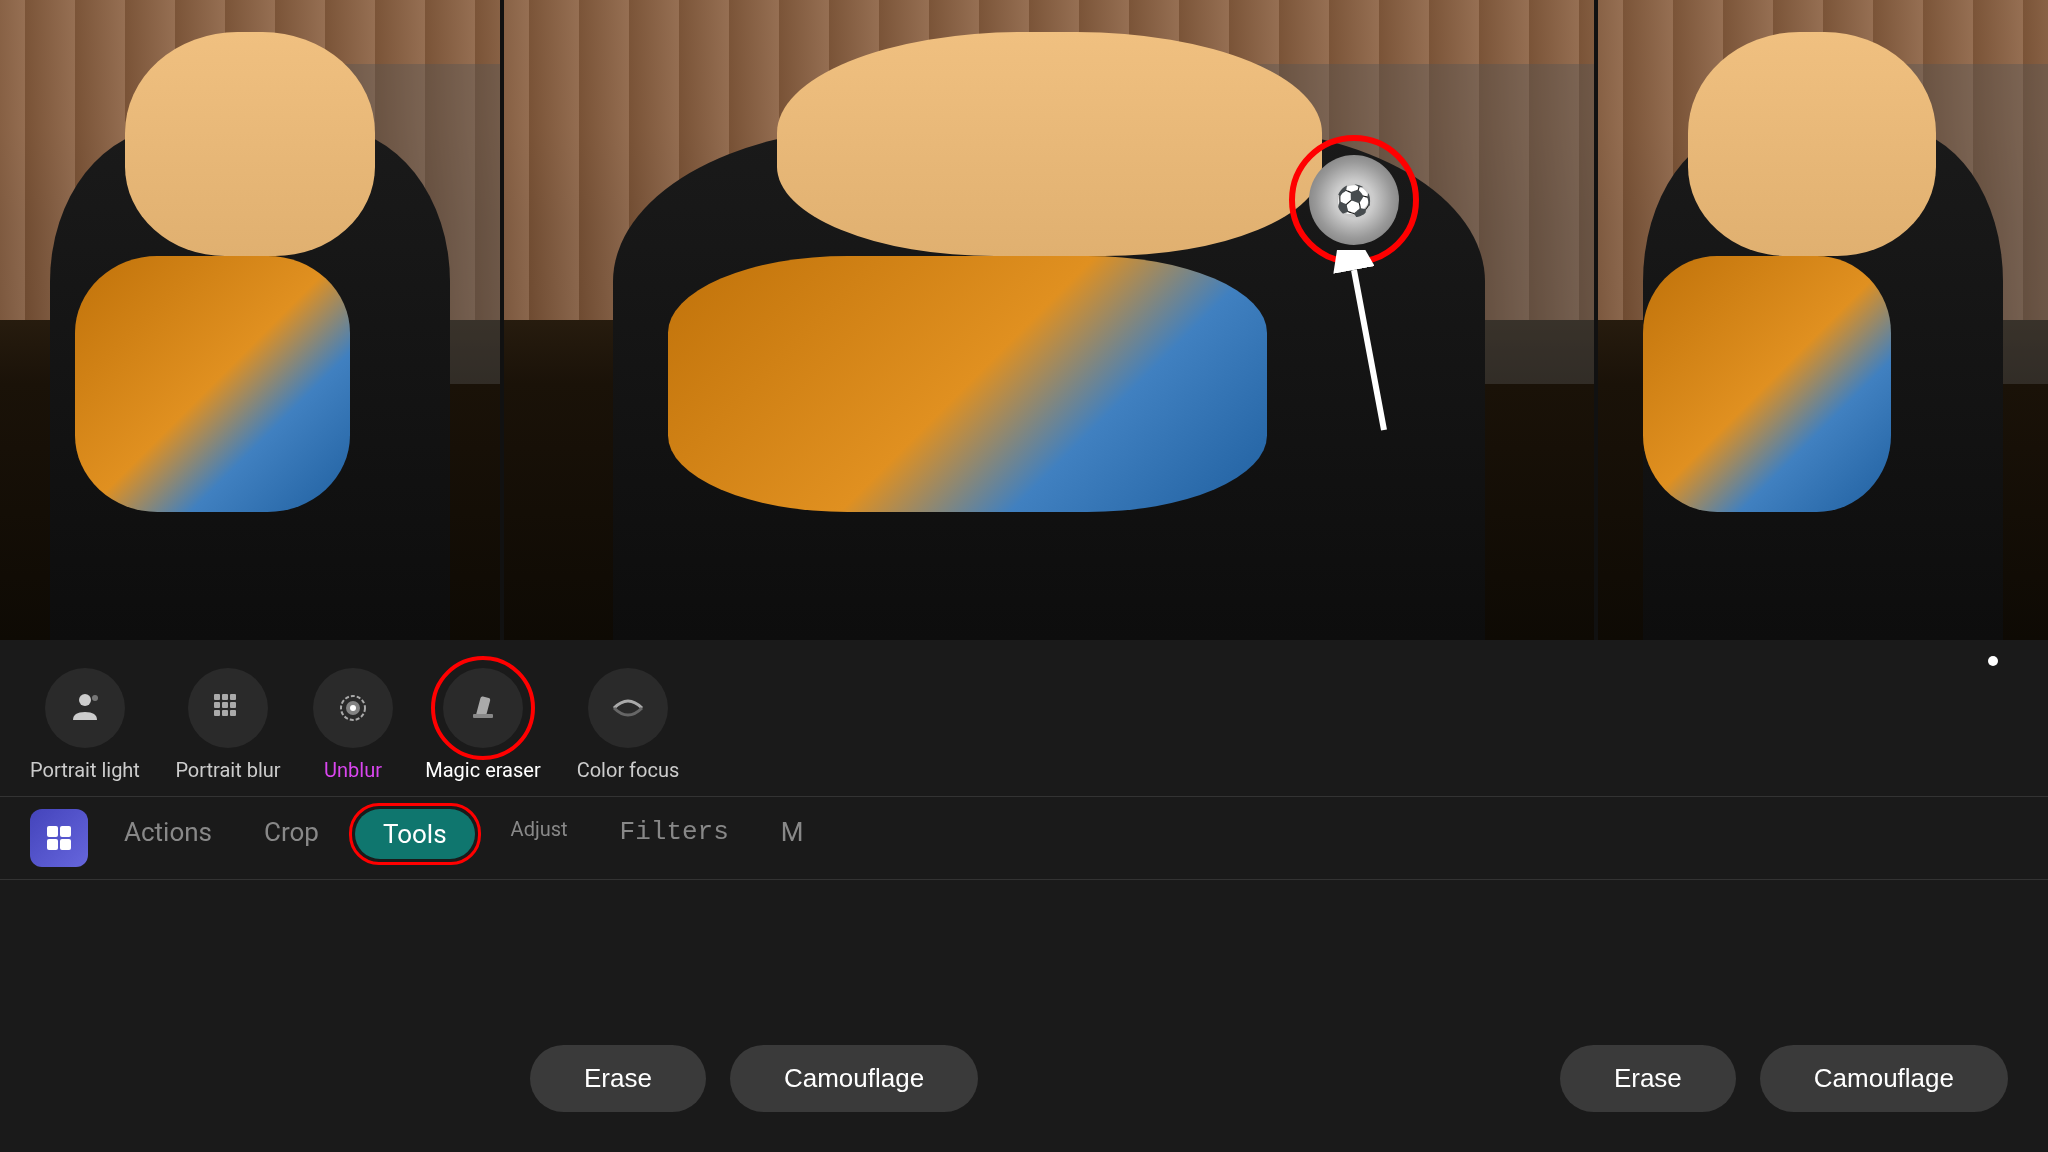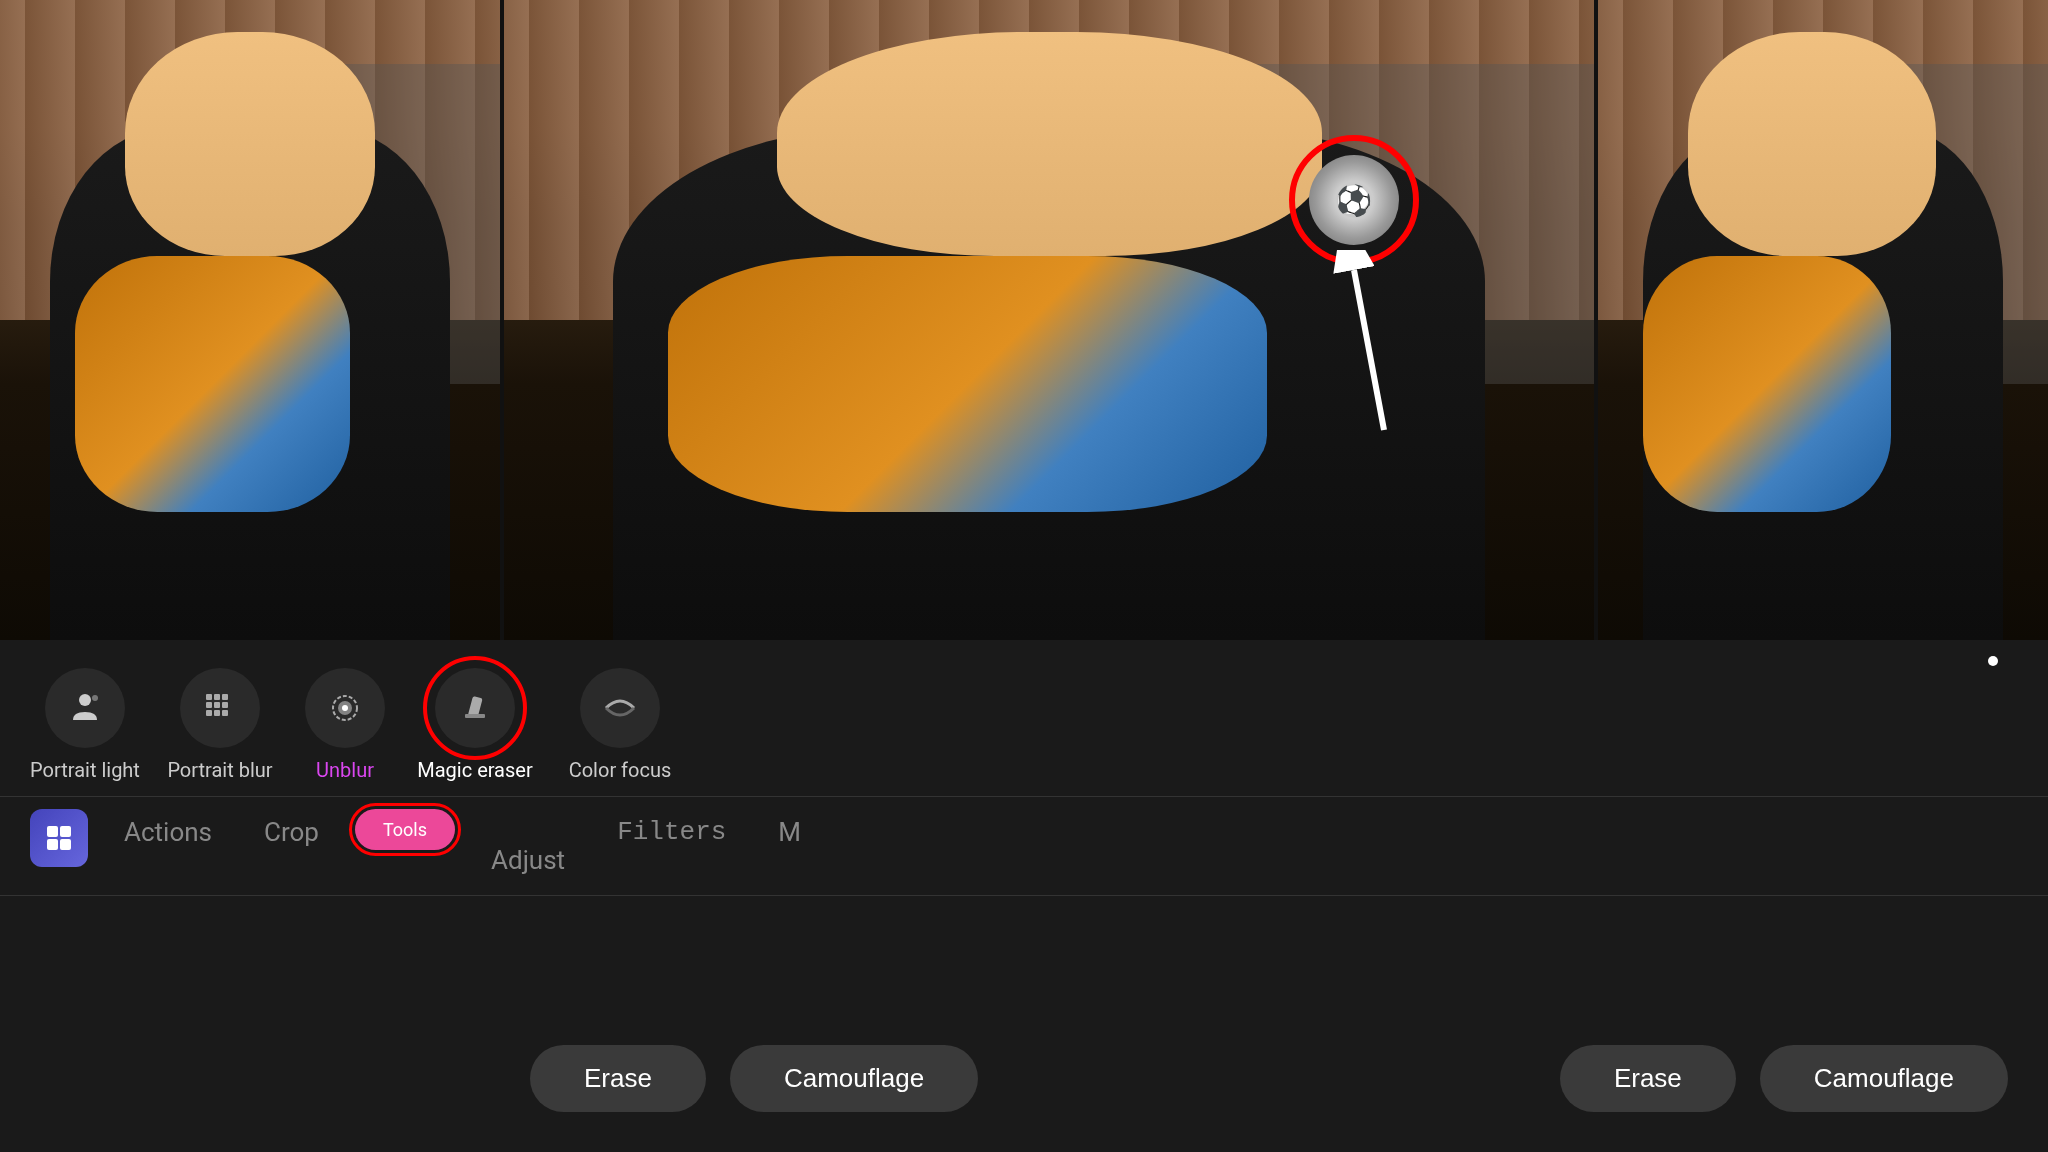--- a/index.html
+++ b/index.html
@@ -81,21 +81,21 @@
 
           <svg width="36" height="36" viewBox="0 0 36 36">
             <circle cx="18" cy="10" r="6" fill="#ccc"></circle>
             <path d="M6 30 Q6 22 18 22 Q30 22 30 30" fill="#ccc"></path>
             <circle cx="28" cy="8" r="3" fill="#aaa" opacity="0.6"></circle>
           </svg>
         </div>
         <span style="font-size:20px;color:#ccc;white-space:nowrap;">Portrait light</span>
       </div>
 
-      <div style="display:flex;flex-direction:column;align-items:center;gap:10px;min-width:120px;cursor:pointer;margin-left:10px;">
+      <div style="display:flex;flex-direction:column;align-items:center;gap:10px;min-width:120px;cursor:pointer;margin-left:18px;">
         <div style="width:80px;height:80px;background:#2a2a2a;border-radius:50%;display:flex;align-items:center;justify-content:center;font-size:16px;color:#ddd;">
           <svg width="36" height="36" viewBox="0 0 36 36">
             <rect x="4" y="4" width="6" height="6" rx="1" fill="#aaa"></rect>
             <rect x="12" y="4" width="6" height="6" rx="1" fill="#aaa"></rect>
             <rect x="20" y="4" width="6" height="6" rx="1" fill="#aaa"></rect>
             <rect x="4" y="12" width="6" height="6" rx="1" fill="#aaa"></rect>
             <rect x="12" y="12" width="6" height="6" rx="1" fill="#aaa"></rect>
             <rect x="20" y="12" width="6" height="6" rx="1" fill="#aaa"></rect>
             <rect x="4" y="20" width="6" height="6" rx="1" fill="#aaa"></rect>
             <rect x="12" y="20" width="6" height="6" rx="1" fill="#aaa"></rect>
@@ -148,24 +148,24 @@
           <rect x="2" y="15" width="11" height="11" rx="2"></rect>
           <rect x="15" y="15" width="11" height="11" rx="2"></rect>
         </svg>
       </div>
 
       <span style="font-size:26px;color:#888;cursor:pointer;padding:8px 16px;">Actions</span>
       <span style="font-size:26px;color:#888;cursor:pointer;padding:8px 16px;">Crop</span>
 
       <div style="position:relative;display:inline-block;">
         <div style="position:absolute;inset:-6px;border:3px solid #FF0000;border-radius:30px;"></div>
-        <span style="font-size:18px;color:#fff;cursor:pointer;padding:10px 28px;background:#ec4899;border-radius:26px;display:inline-block;">Tools</span>
+        <span style="font-size:26px;color:#fff;cursor:pointer;padding:10px 28px;background:#0f766e;border-radius:26px;display:inline-block;">Tools</span>
       </div>
 
-      <span style="font-size:26px;color:#888;cursor:pointer;padding:8px 16px;margin-top:28px;">Adjust</span>
+      <span style="font-size:20px;color:#888;cursor:pointer;padding:8px 16px;">Adjust</span>
       <span style="font-size:26px;color:#888;cursor:pointer;padding:8px 16px;font-family:Liberation Mono, monospace;">Filters</span>
       <span style="font-size:26px;color:#888;cursor:pointer;padding:8px 16px;">M</span>
     </div>
 
     <div style="position:absolute;bottom:40px;left:530px;display:flex;gap:24px;align-items:center;">
       <button style="background:#3a3a3a;border:none;border-radius:40px;padding:18px 54px;font-size:26px;color:#fff;cursor:pointer;">Erase</button>
       <button style="background:#3a3a3a;border:none;border-radius:40px;padding:18px 54px;font-size:26px;color:#fff;cursor:pointer;">Camouflage</button>
     </div>
 
     <div style="position:absolute;bottom:40px;right:40px;display:flex;gap:24px;align-items:center;">

